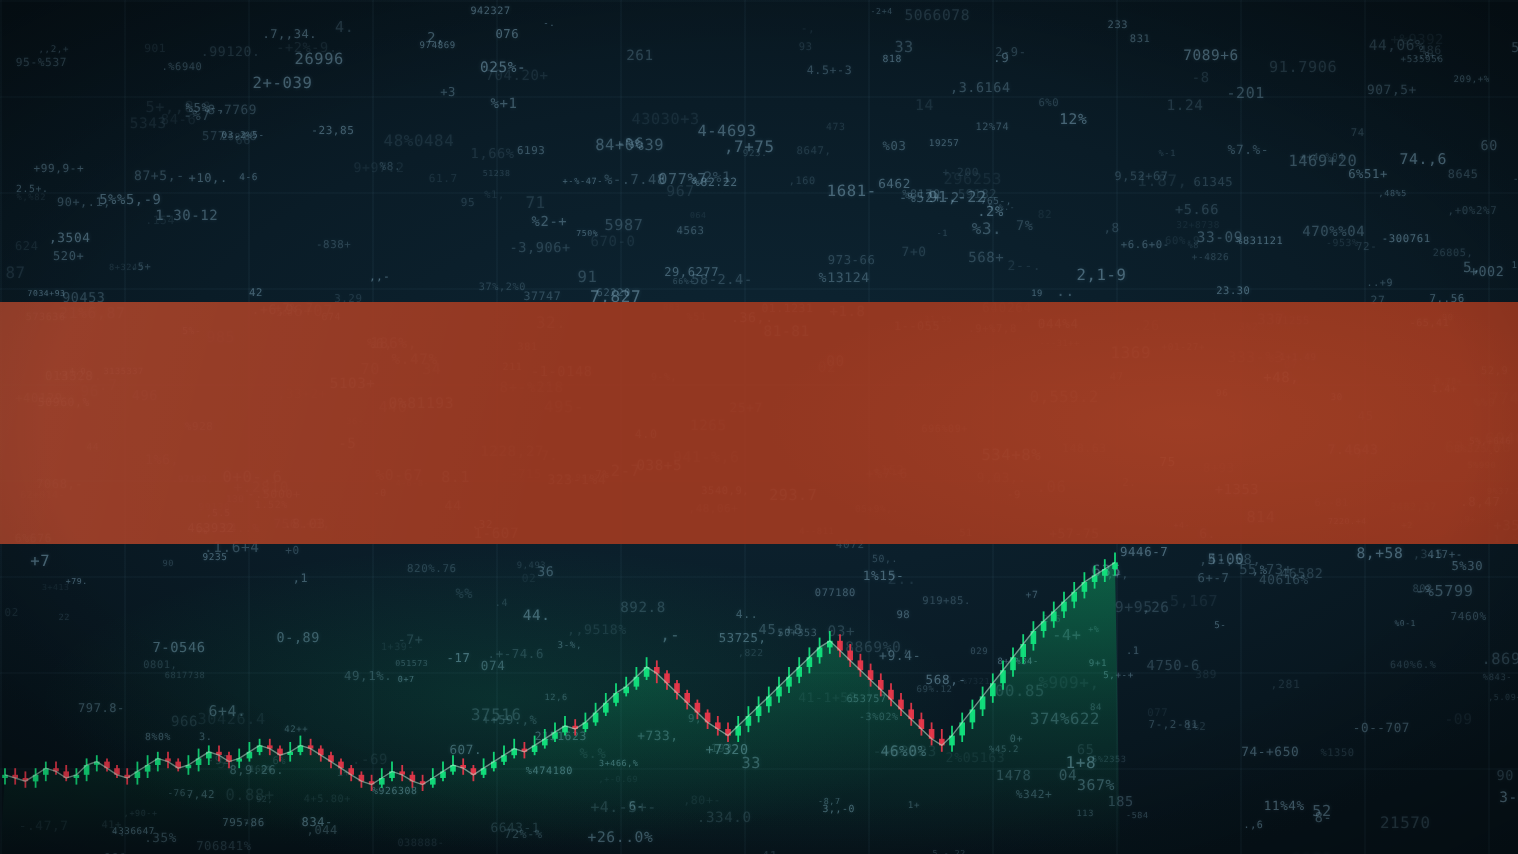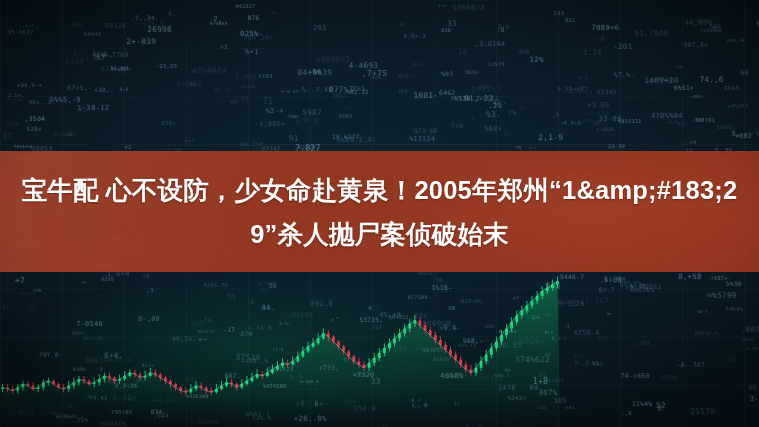--- a/index.html
+++ b/index.html
@@ -863,17 +863,16 @@
         <line x1="552.4" x2="552.4" y1="17.6" y2="29.0" stroke="#12E07C" stroke-width="0.9" opacity="0.95"></line>
         <rect x="551.0" y="22.5" width="2.8" height="3.3" fill="#12E07C" opacity="0.96"></rect>
         <line x1="557.5" x2="557.5" y1="14.3" y2="25.7" stroke="#12E07C" stroke-width="0.9" opacity="0.95"></line>
         <rect x="556.1" y="19.2" width="2.8" height="3.3" fill="#12E07C" opacity="0.96"></rect>
         <path d="M 2.5 125.4 L 7.6 127.0 L 12.7 128.6 L 17.8 125.4 L 22.9 122.1 L 28.0 123.7 L 33.1 127.0 L 38.2 125.4 L 43.3 120.5 L 48.4 118.8 L 53.5 122.1 L 58.5 125.4 L 63.6 127.0 L 68.7 123.7 L 73.8 120.5 L 78.9 117.2 L 84.0 118.8 L 89.1 122.1 L 94.2 120.5 L 99.3 117.2 L 104.4 113.9 L 109.5 115.6 L 114.5 118.8 L 119.6 117.2 L 124.7 113.9 L 129.8 110.7 L 134.9 112.3 L 140.0 115.6 L 145.1 113.9 L 150.2 110.7 L 155.3 112.3 L 160.4 115.6 L 165.5 118.8 L 170.5 122.1 L 175.6 125.4 L 180.7 128.6 L 185.8 130.3 L 190.9 127.0 L 196.0 123.7 L 201.1 125.4 L 206.2 128.6 L 211.3 130.3 L 216.4 127.0 L 221.5 123.7 L 226.5 120.5 L 231.6 122.1 L 236.7 125.4 L 241.8 122.1 L 246.9 118.8 L 252.0 115.6 L 257.1 112.3 L 262.2 113.9 L 267.3 110.7 L 272.4 107.4 L 277.5 104.1 L 282.5 100.9 L 287.6 102.5 L 292.7 99.2 L 297.8 94.3 L 302.9 89.4 L 308.0 84.5 L 313.1 81.3 L 318.2 76.4 L 323.3 71.5 L 328.4 74.7 L 333.5 79.6 L 338.5 84.5 L 343.6 89.4 L 348.7 94.3 L 353.8 99.2 L 358.9 102.5 L 364.0 105.8 L 369.1 100.9 L 374.2 96.0 L 379.3 91.1 L 384.4 86.2 L 389.5 81.3 L 394.5 76.4 L 399.6 71.5 L 404.7 66.6 L 409.8 61.7 L 414.9 58.4 L 420.0 63.3 L 425.1 68.2 L 430.2 73.1 L 435.3 78.0 L 440.4 82.9 L 445.5 87.8 L 450.5 92.7 L 455.6 97.6 L 460.7 102.5 L 465.8 107.4 L 470.9 110.7 L 476.0 105.8 L 481.1 99.2 L 486.2 92.7 L 491.3 86.2 L 496.4 79.6 L 501.5 73.1 L 506.5 66.6 L 511.6 60.0 L 516.7 53.5 L 521.8 48.6 L 526.9 43.7 L 532.0 38.8 L 537.1 33.9 L 542.2 29.0 L 547.3 25.7 L 552.4 22.5 L 557.5 19.2" fill="none" stroke="#bfe8d4" stroke-width="0.7" opacity="0.55"></path>
       </svg>
   </div>
 
   <div class="banner">
     <div class="banner-texture"></div>
-    <div class="banner-title">宝牛配 心不设防，少女命赴黄泉！2005年郑州“1&amp;amp;#183;29”杀人抛尸案侦破始末</div>
   </div>
 
   <div class="vignette"></div>
 </div>
 
 </body></html>

